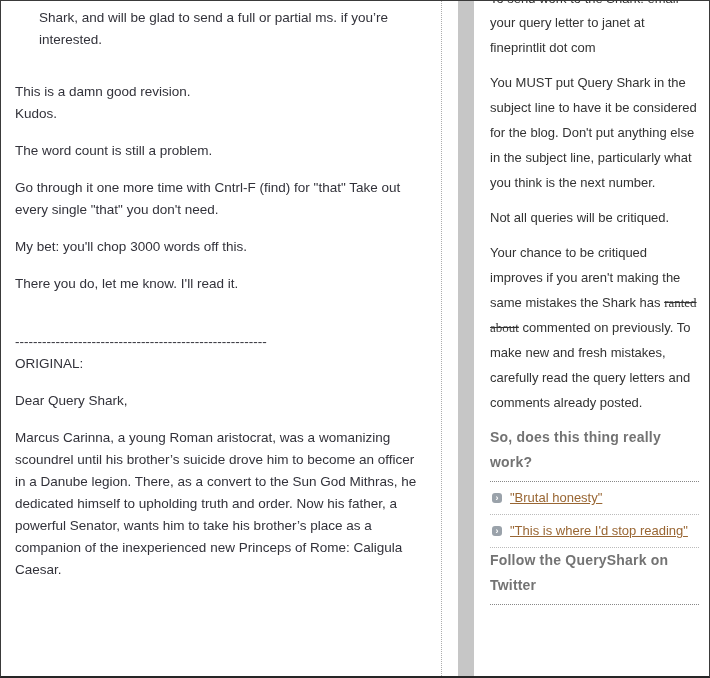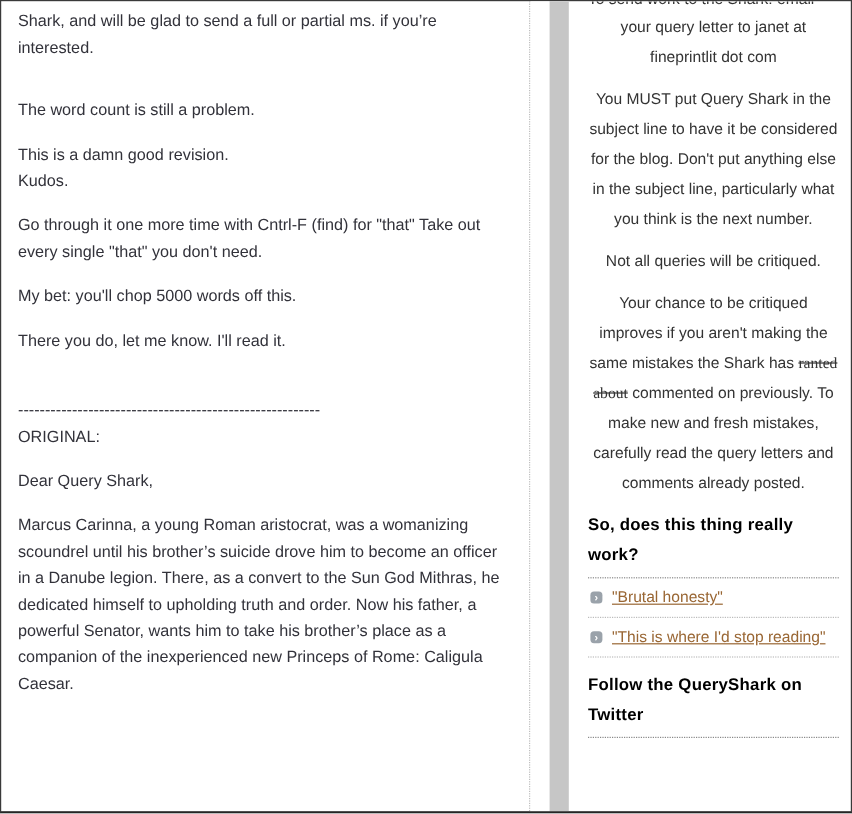--- a/index.html
+++ b/index.html
@@ -17,39 +17,39 @@
   }
   
   .main-col {
     width:441px;
     padding:6px 16px 0 14px;
     border-right:1px dotted #adadad;
     font-size:13.5px;
     line-height:22px;
   }
   .para { margin:0 0 15px 0; white-space:pre-line; }
-  .gap-lg { margin-bottom:30px; }
+  .gap-lg { margin-bottom:30px;margin-left:24px; }
   .gap-xl { margin-bottom:36px; }
   .col-spacer { width:16px; background:#fff; }
   .gutter-strip { width:16px; background:#c6c6c6; }
   
   .sidebar {
     flex:1;
     padding:0 10px 0 16px;
     font-size:13px;
     line-height:25px;
     color:#333;
   }
   .clip-line { height:7px; overflow:hidden; margin-bottom:2px; }
   .clip-line span { display:block; margin-top:-15px; line-height:25px; }
-  .side-para { margin:0 0 10px 0;text-align:center; }
+  .side-para { margin:0 0 10px 0; }
   .strike { text-decoration:line-through;font-family:Liberation Serif, serif; }
   .side-heading {
-    font-size:14px; font-weight:bold; color:#000000;
-    margin-top:10px; padding-bottom:6px;
+    font-size:14px; font-weight:bold; color:#737373;
+    margin-top:0; padding-bottom:6px;
     border-bottom:1px dotted #888;
     letter-spacing:.2px;
   }
   .link-row {
     display:flex; align-items:center; gap:8px;
     padding:7px 0 7px 2px;
     border-bottom:1px dotted #bbb;
     line-height:18px;
   }
   .bullet-icon {
@@ -61,25 +61,25 @@
   }
   .side-link { color:#996633; text-decoration:underline; cursor:pointer; }
 </style>
 </head>
 <body>
 
 <div class="page">
 
   <div class="main-col">
     <div class="para gap-lg">Shark, and will be glad to send a full or partial ms. if you’re interested.</div>
-    <div class="para">The word count is still a problem.</div>
     <div class="para">This is a damn good revision.
 Kudos.</div>
+    <div class="para">The word count is still a problem.</div>
     <div class="para">Go through it one more time with Cntrl-F (find) for "that" Take out every single "that" you don't need.</div>
-    <div class="para">My bet: you'll chop 5000 words off this.</div>
+    <div class="para">My bet: you'll chop 3000 words off this.</div>
     <div class="para gap-xl">There you do, let me know. I'll read it.</div>
     <div class="para">--------------------------------------------------------
 ORIGINAL:</div>
     <div class="para">Dear Query Shark,</div>
     <div class="para">Marcus Carinna, a young Roman aristocrat, was a womanizing scoundrel until his brother’s suicide drove him to become an officer in a Danube legion. There, as a convert to the Sun God Mithras, he dedicated himself to upholding truth and order. Now his father, a powerful Senator, wants him to take his brother’s place as a companion of the inexperienced new Princeps of Rome: Caligula Caesar.</div>
   </div>
 
   <div class="col-spacer"></div>
   <div class="gutter-strip"></div>
 

